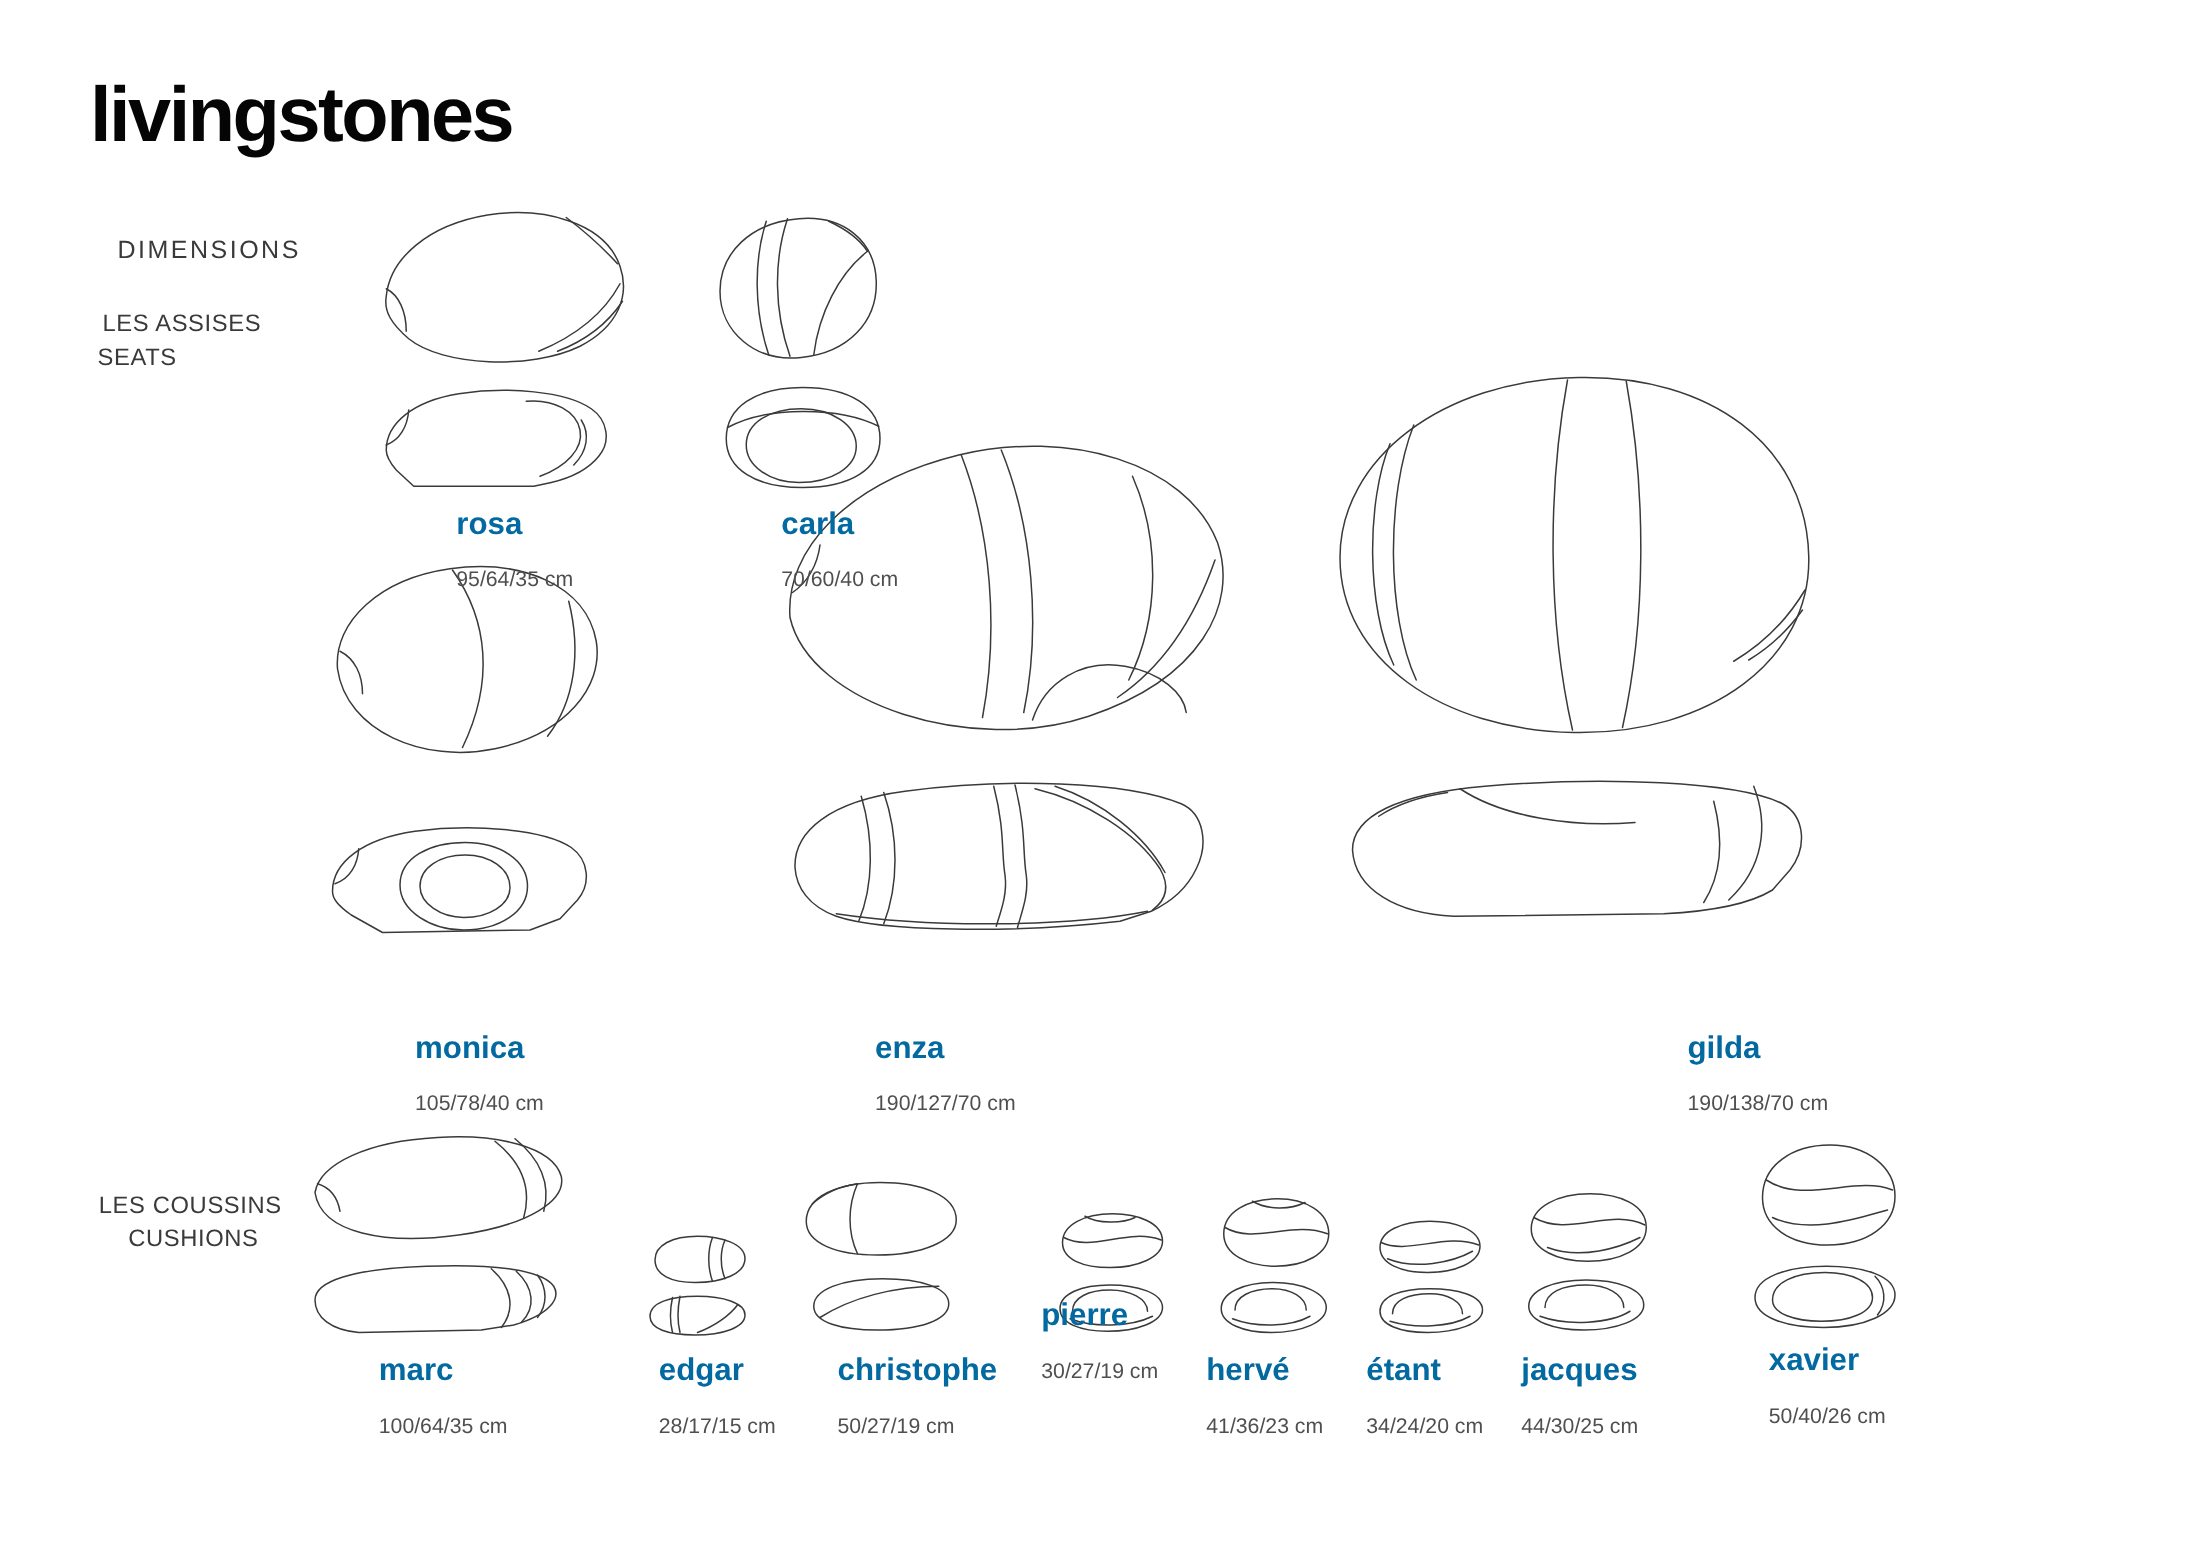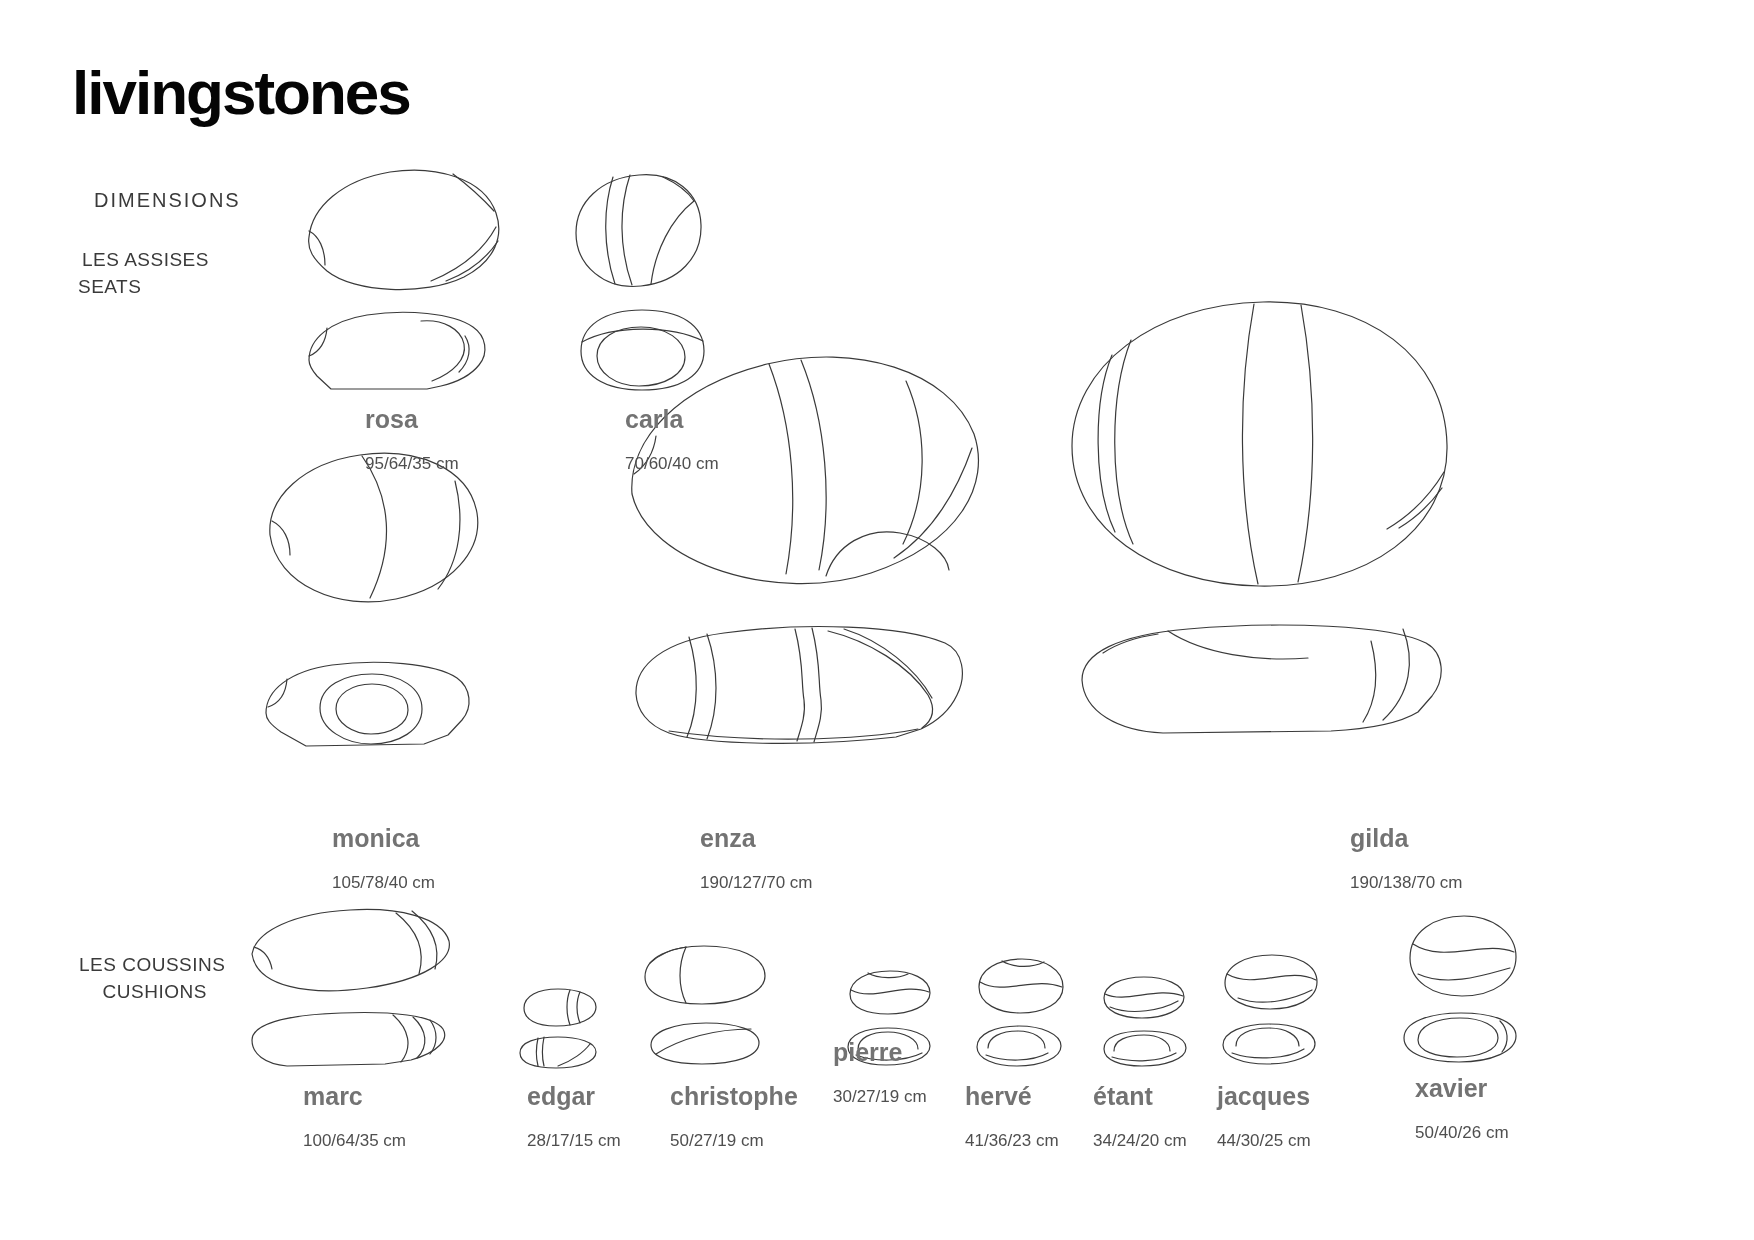--- a/index.html
+++ b/index.html
@@ -8,21 +8,21 @@
   .abs{position:absolute;}
   #title{left:72px;top:60px;font-size:62px;font-weight:bold;letter-spacing:-2px;color:#050505;line-height:66px;}
   .heading{left:78px;top:186px;font-size:20px;letter-spacing:2px;color:#3a3a3a;line-height:28px;margin-left:16px;}
   .sectionlbl{font-size:19px;letter-spacing:.5px;color:#3a3a3a;line-height:27px;}
   #seats-lbl{left:78px;top:246px;}
   #cushions-lbl{left:75px;top:951px;text-align:center;}
   .sectionlbl .l1{padding-left:4px;}
   .sectionlbl .l2{padding-left:0px;}
   #cushions-lbl .l2{padding-left:9px;}
   .plabel{position:absolute;white-space:nowrap;}
-  .pname{font-size:25px;font-weight:bold;color:#737373;line-height:29px;}
+  .pname{font-size:25px;font-weight:bold;color:#0369a1;line-height:29px;}
   .pdims{font-size:17px;color:#4f4f4f;line-height:24px;margin-top:18px;}
   .stone{position:absolute;}
   .stone svg{display:block;}
   #note{left:912px;top:1164px;font-size:20px;color:#3d3d3d;line-height:24px;}
   path{fill:none;stroke:#3a3a3a;stroke-width:1.2;stroke-linecap:round;stroke-linejoin:round;}
 </style>
 </head>
 <body>
 
 <div id="page">

